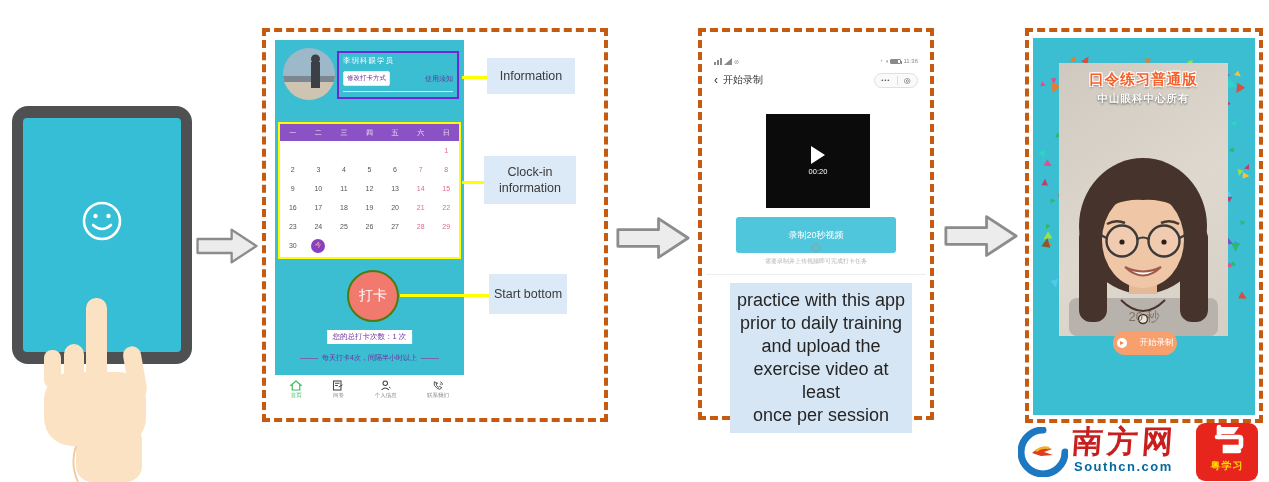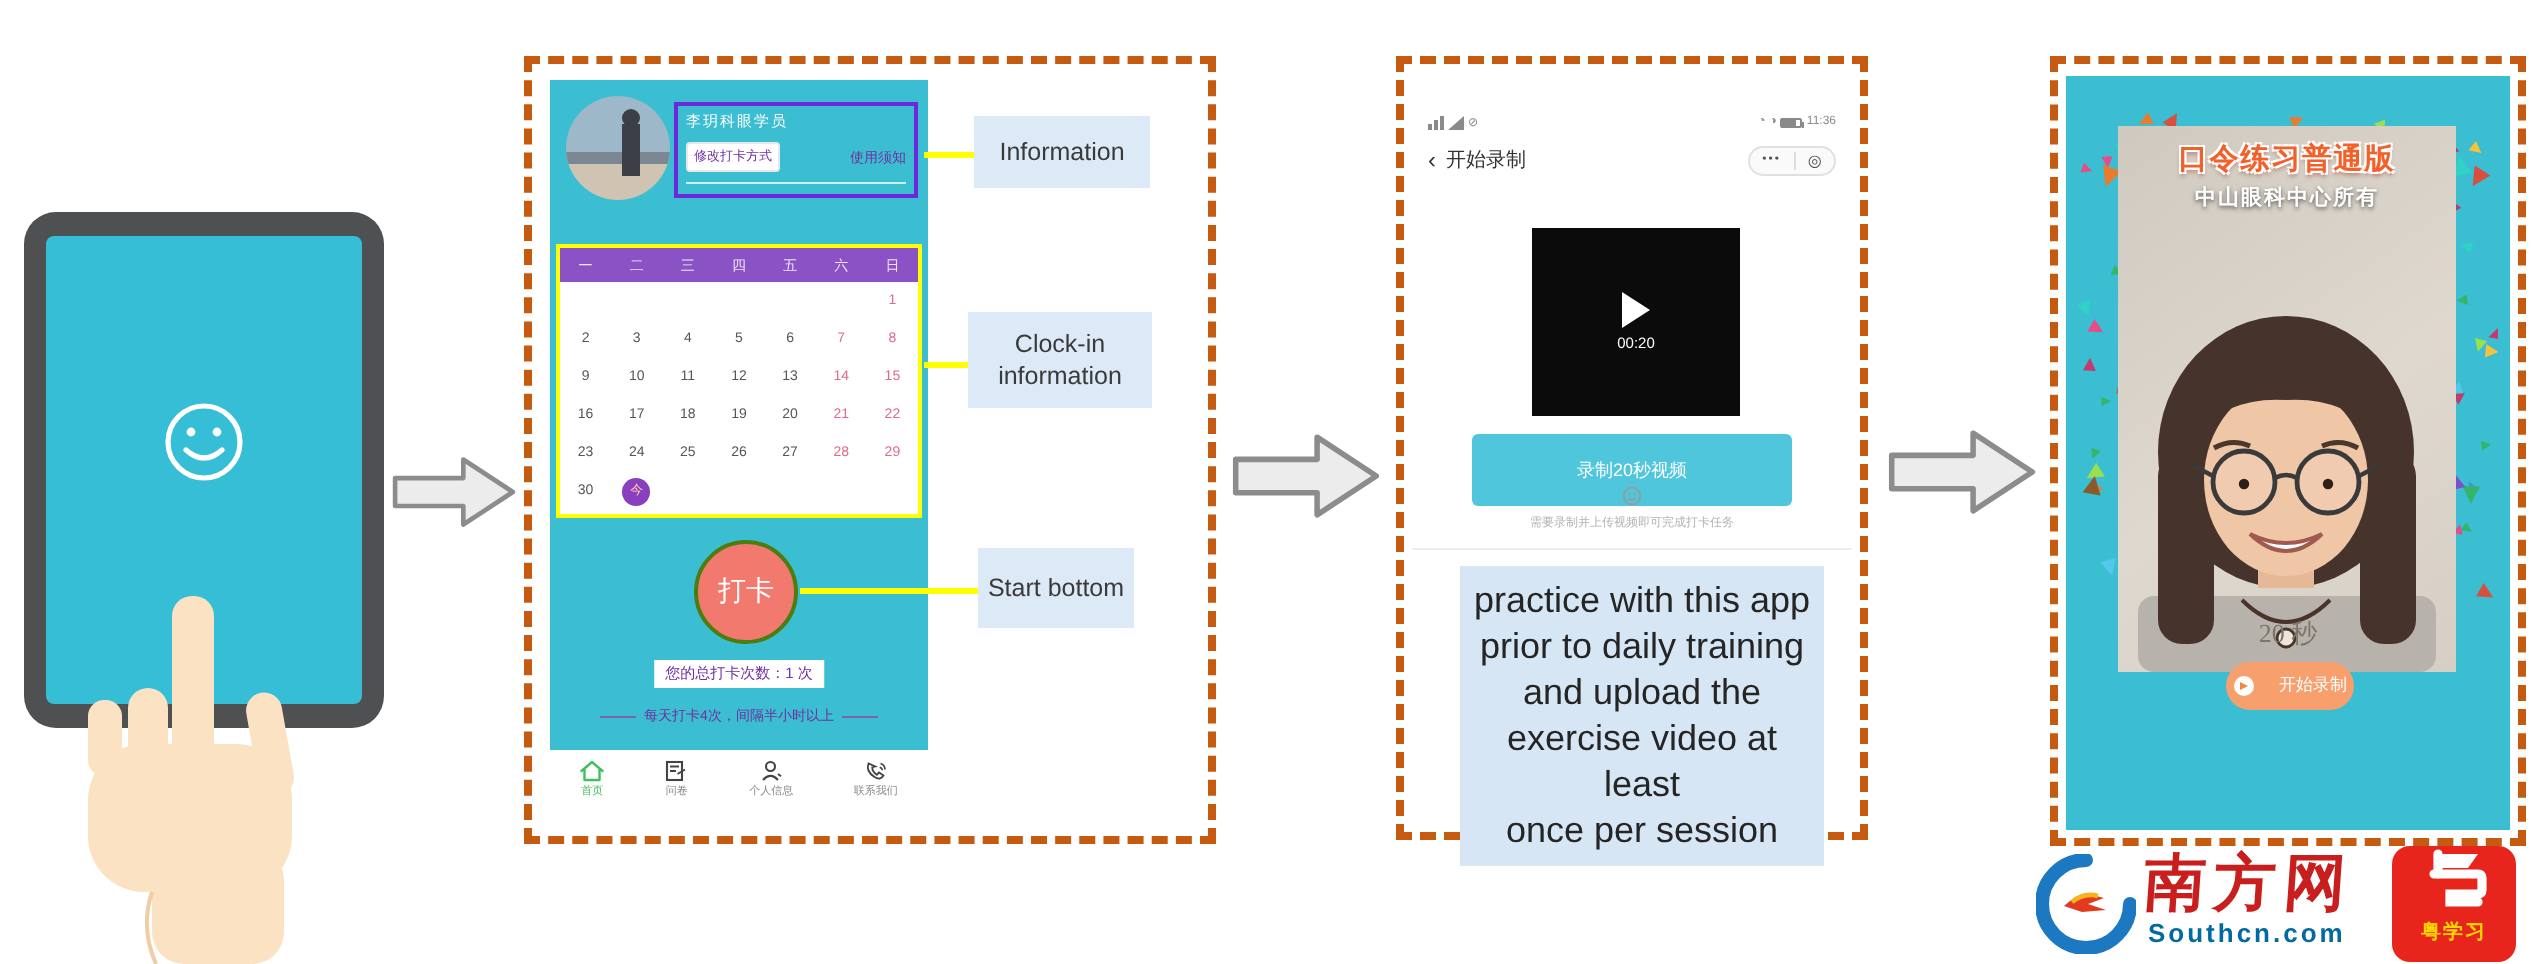--- a/index.html
+++ b/index.html
@@ -102,21 +102,21 @@
   .phone4 { position:absolute; left:1033px; top:38px; width:222px; height:377px; background:#3bbdd2; z-index:2; overflow:hidden; }
   .confetti { position:absolute; left:6px; top:18px; width:210px; height:256px; z-index:1; }
   .photo-card { position:absolute; left:26px; top:25px; width:169px; height:273px; z-index:2;
       background:linear-gradient(145deg,#cfc9bf 0%,#ded8ce 55%,#d6cfc5 100%); overflow:hidden; }
   .photo-title { position:absolute; left:0; right:0; top:7px; text-align:center; font-size:14.5px; font-weight:bold;
       color:#f4602a; letter-spacing:1px;
       text-shadow:-1px -1px 0 #fff,1px -1px 0 #fff,-1px 1px 0 #fff,1px 1px 0 #fff,0 2px 2px rgba(160,40,20,.55); }
   .photo-subtitle { position:absolute; left:0; right:0; top:29px; text-align:center; font-size:10.5px; font-weight:bold;
       color:#fff; letter-spacing:1px; text-shadow:0 1px 2px rgba(60,60,60,.8); }
   .face-svg { position:absolute; left:0; bottom:0; }
-  .duration-text { position:absolute; left:0; right:0; top:270px; text-align:center; color:#7c7668; font-size:13px; z-index:3;font-family:Liberation Serif, serif; }
+  .duration-text { position:absolute; left:0; right:0; top:270px; text-align:center; color:#7c7668; font-size:13px; z-index:3; }
   .start-btn { position:absolute; left:80px; top:293px; width:64px; height:24px; border-radius:12px;
       background:#f7a06e; color:#fff; font-size:8.5px; display:flex; align-items:center; justify-content:center; gap:13px; z-index:3; }
   .start-play { width:10px; height:10px; border-radius:50%; background:#fff; display:flex; align-items:center; justify-content:center; }
   .start-play i { display:block; width:0; height:0; border-left:4px solid #f08648; border-top:2.5px solid transparent; border-bottom:2.5px solid transparent; margin-left:1px; }
 
   
   .southcn { position:absolute; left:1018px; top:423px; width:172px; height:59px; z-index:6; }
   .southcn-swirl { position:absolute; left:0; top:4px; }
   .southcn-name { position:absolute; left:54px; top:-2px; font-family:"Liberation Serif","DejaVu Serif",serif;
       font-weight:bold; font-size:31px; color:#c81e1e; letter-spacing:4px; transform:skewX(-4deg); }

